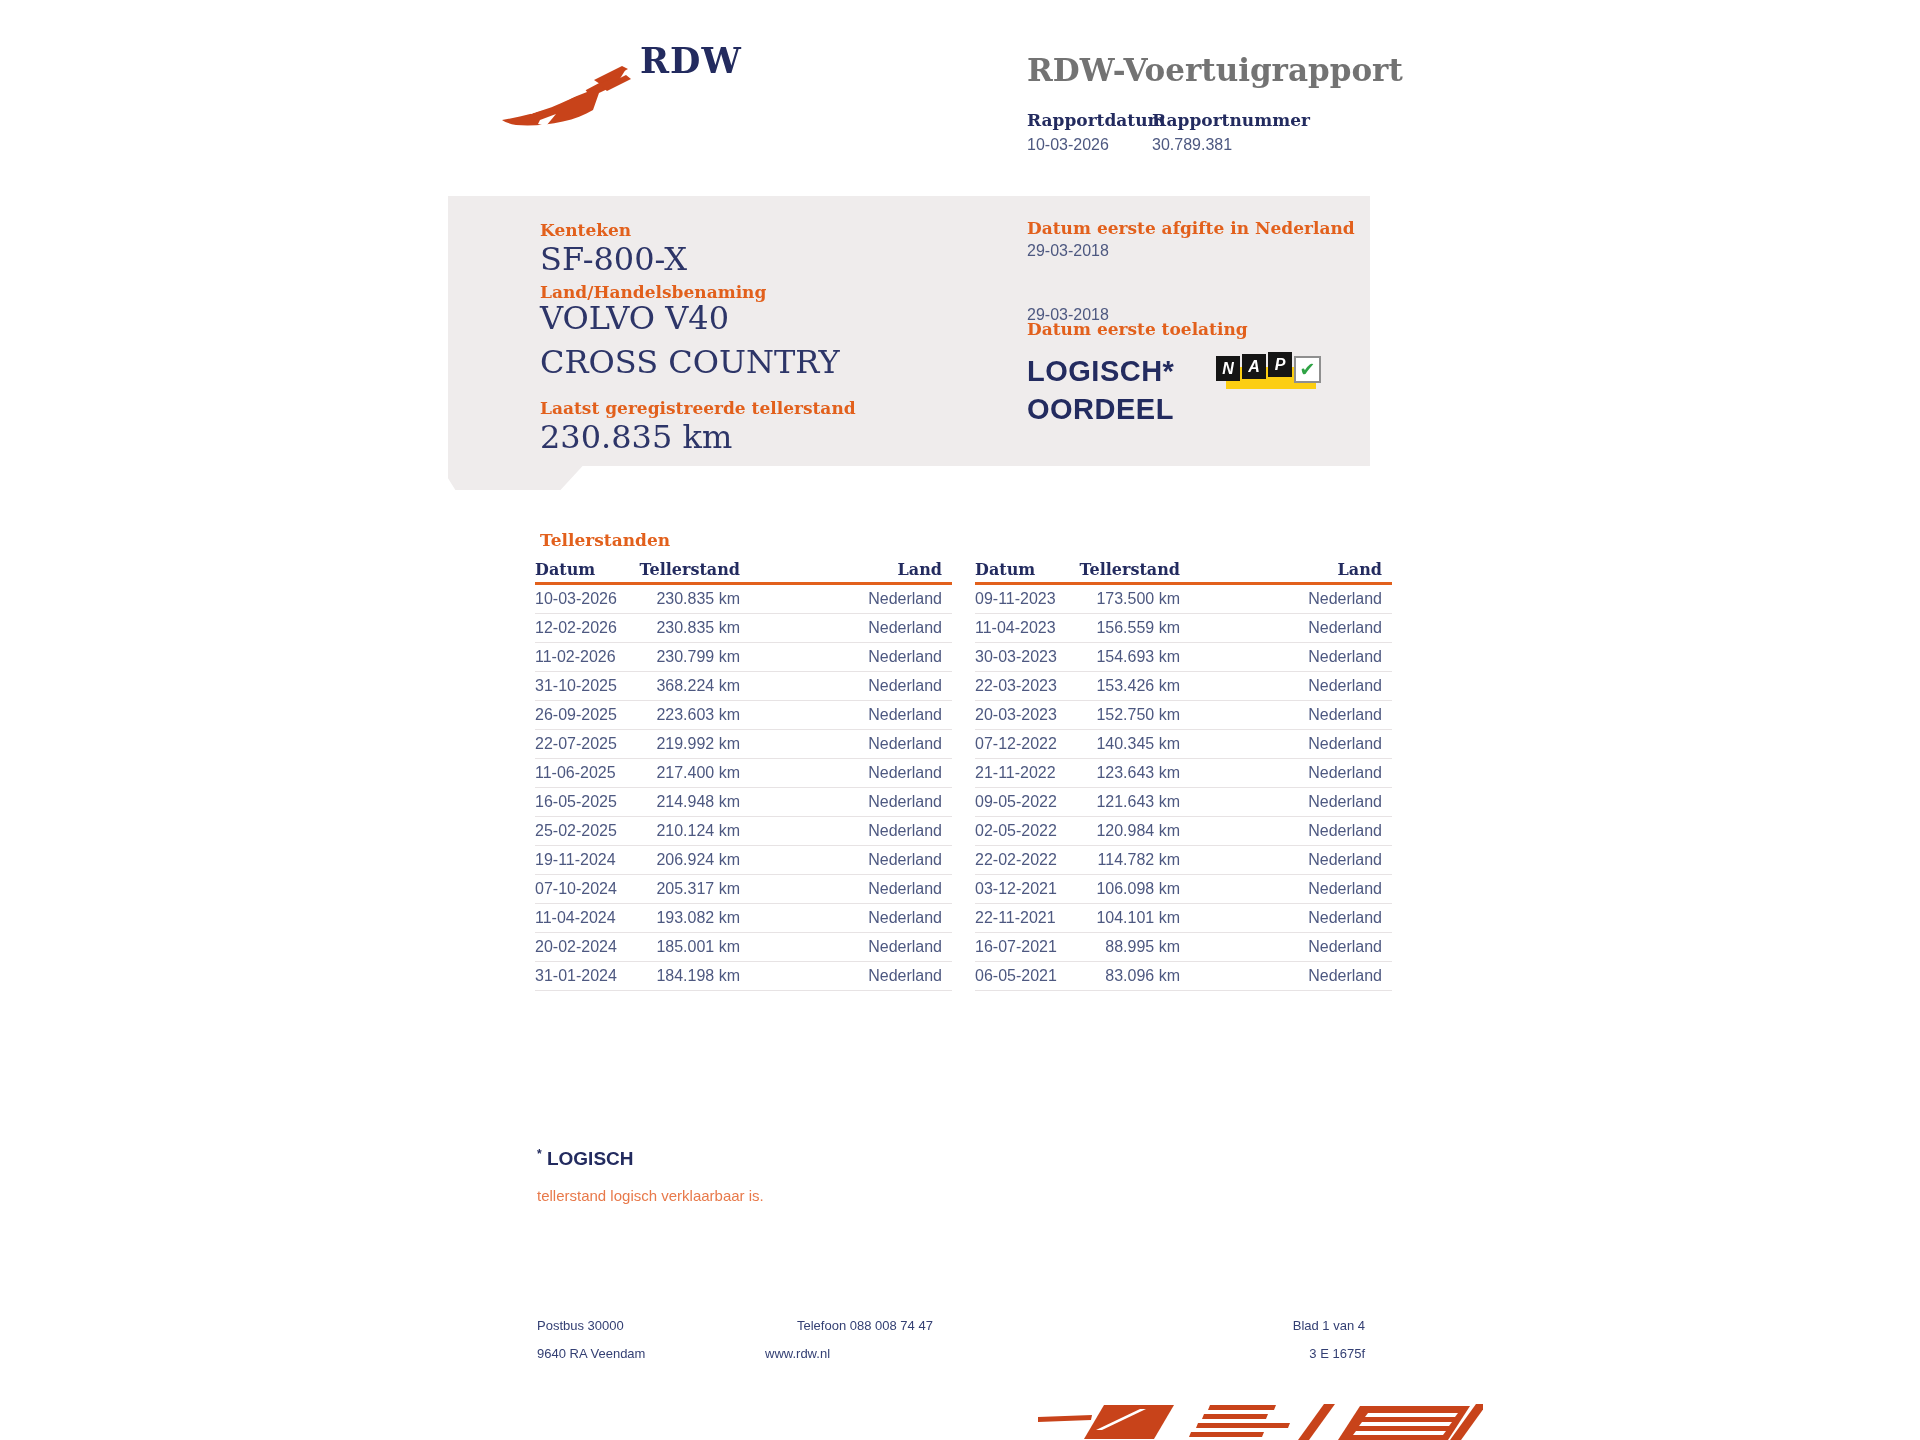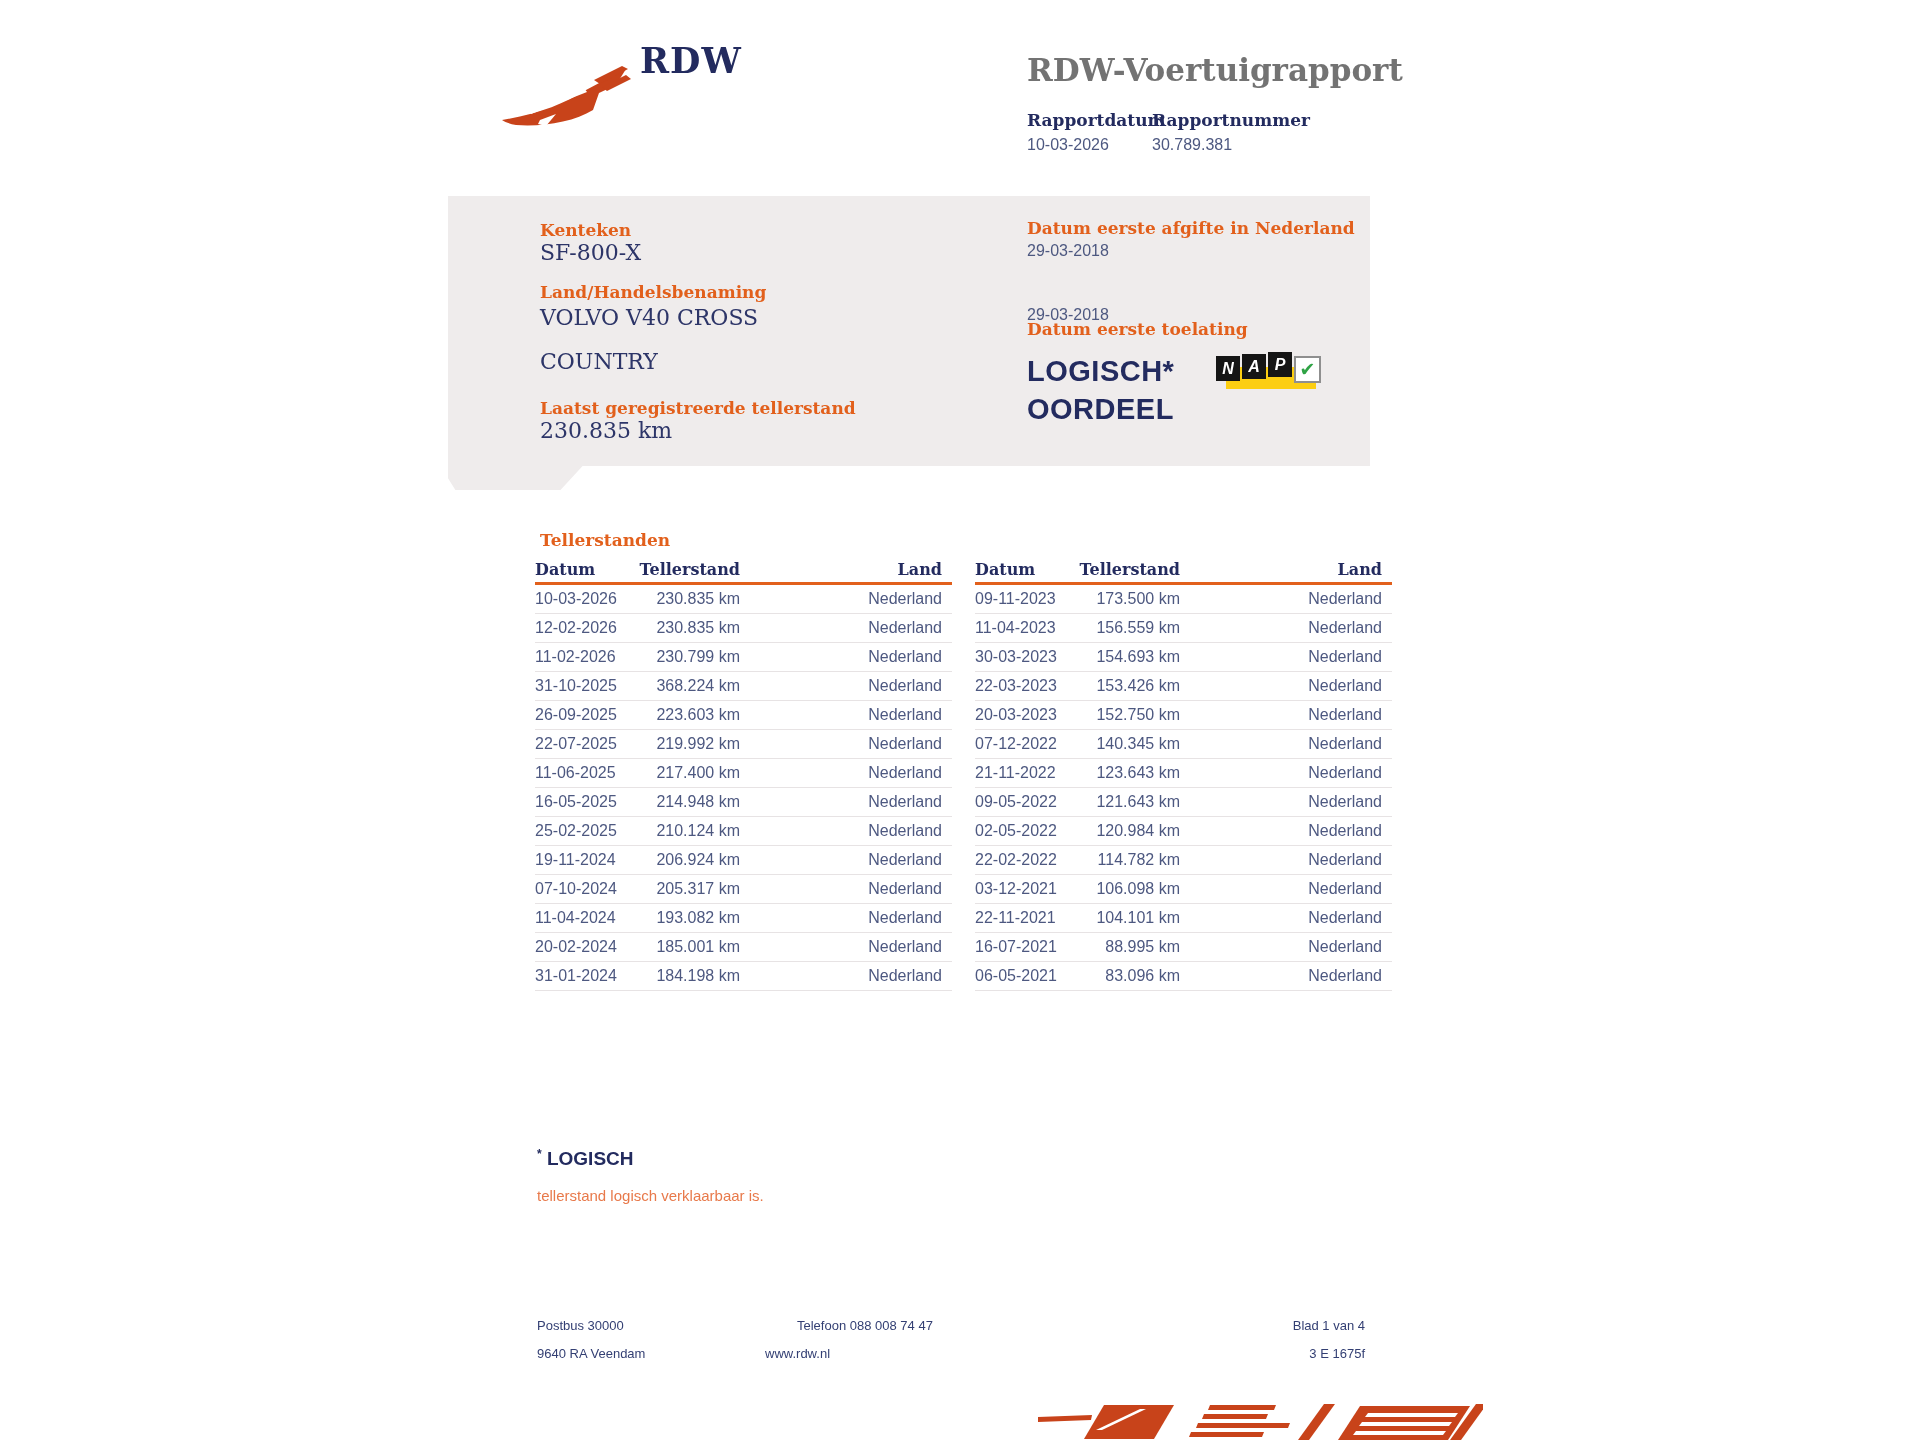--- a/index.html
+++ b/index.html
@@ -16,21 +16,21 @@
   .meta-value{font-size:16px;color:#4d5880;}
   #meta-date-label{left:1027px;top:110px;}
   #meta-num-label{left:1152px;top:110px;}
   #meta-date-value{left:1027px;top:136px;}
   #meta-num-value{left:1152px;top:136px;}
 
   
   #summary-box{left:448px;top:196px;width:922px;height:294px;background:#efecec;
     clip-path:polygon(0 0,100% 0,100% 91.8%,14.6% 91.8%,12.2% 100%,0.8% 100%,0 96%);}
   .field-label{font-size:17px;font-weight:bold;color:#e2601c;}
-  .big-value{font-size:22px;color:#2d3568;}
+  .big-value{font-size:32px;color:#2d3568;}
   #kenteken-label{left:540px;top:220px;}
   #kenteken-value{left:540px;top:240px;}
   #merk-label{left:540px;top:282px;}
   #merk-value{left:540px;top:296px;width:310px;line-height:44px;}
   #teller-label{left:540px;top:398px;}
   #teller-value{left:540px;top:418px;}
   #afgifte-label{left:1027px;top:218px;}
   #afgifte-value{left:1027px;top:242px;}
   #toelating-label{left:1027px;top:282px;margin-top:37px;}
   #toelating-value{left:1027px;top:306px;}

